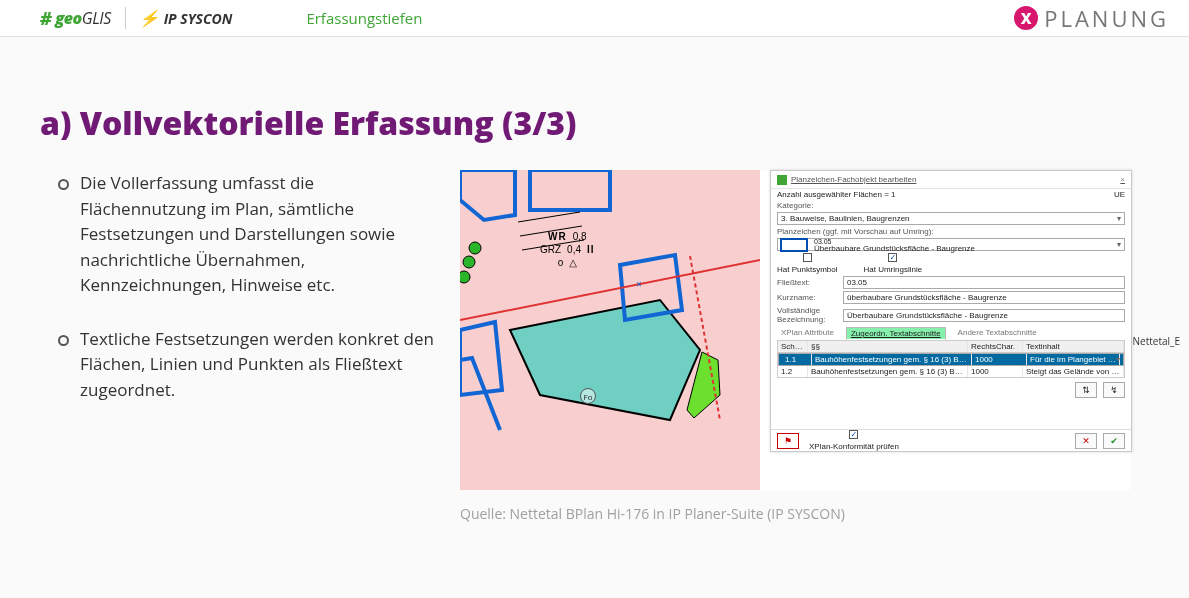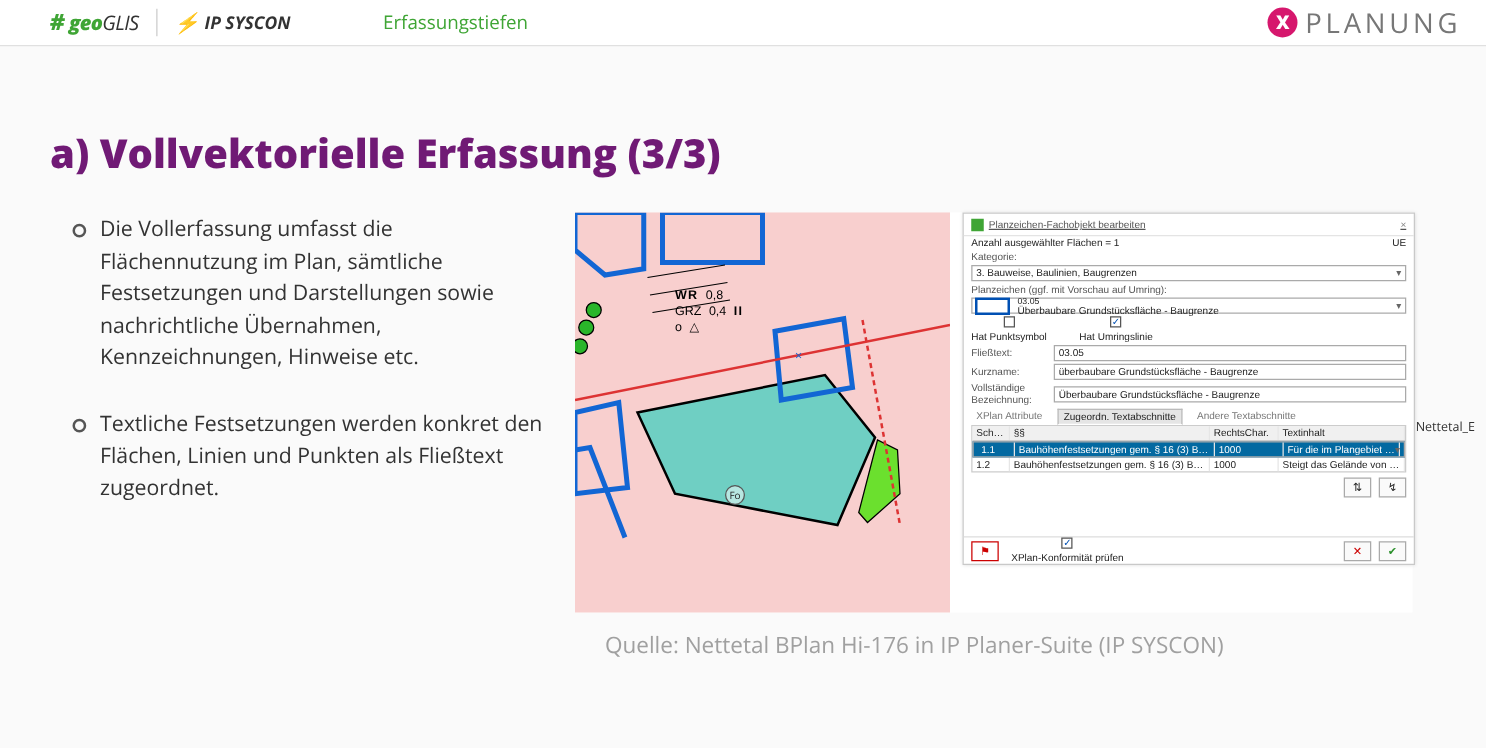--- a/index.html
+++ b/index.html
@@ -59,41 +59,41 @@
   .bullets li::before {
     content: ""; position: absolute; left: -22px; top: 9px;
     width: 7px; height: 7px; border: 2px solid #555; border-radius: 50%;
   }
   .figwrap { flex: 1; }
   .figbox {
     width: 670px; height: 320px;
     position: relative;
     background: #fff;
   }
-  .caption { margin-top: 14px; color: #a0a0a0; font-size: 18px; margin-left: 24px; }
+  .caption { margin-top: 14px; color: #a0a0a0; font-size: 14px; }
 
   
   .map {
     position: absolute; left: 0; top: 0; width: 300px; height: 320px;
     background: #f8cfce;
     overflow: hidden;
   }
   .map svg { width: 100%; height: 100%; }
   .maplabel {
     position: absolute; right: -50px; top: 164px;
     font-size: 10px; color: #333;
     text-shadow: 0 0 2px #fff;
   }
   .mapbox {
     position: absolute; left: 80px; top: 60px;
     font-size: 10px; line-height: 13px;
     font-family: Arial, sans-serif;
     color:#000;
   }
-  .mapbox .row { display:flex; gap:6px; }
+  .mapbox .row { display:flex; gap:6px;justify-content:center; }
   .mapbox .w  { font-weight:700; letter-spacing:1px;}
   .fo {
     position: absolute; left: 120px; top: 218px;
     width: 14px; height: 14px; border-radius: 50%;
     background: rgba(255,255,255,0.5); border:1px solid #555;
     font-size: 8px; display:flex; align-items:center; justify-content:center;
   }
 
   
   .dlg {
@@ -125,21 +125,21 @@
   .sel { position:relative; }
   .sel::after { content:"▾"; position:absolute; right:3px; color:#666; }
   .swatch {
     width: 28px; height: 14px; border:2px solid #0050b3;
     background:#fff; margin-right:6px;
   }
   .cb { display:inline-flex; align-items:center; gap:3px;flex-direction:column; }
   .cb .box { width:9px; height:9px; border:1px solid #555; display:inline-flex; align-items:center; justify-content:center; font-size:8px; color:#0050b3;}
   .tabs { display:flex; gap:8px; padding: 2px 6px 0 6px; font-size:8px;}
   .tab { padding: 1px 4px; }
-  .tab.active { border:1px solid #bbb; border-bottom-color:#fff; background:#e5e5e5;}
+  .tab.active { border:1px solid #bbb; border-bottom-color:#fff; background:#86efac;text-decoration:underline;}
   .tab.inactive { color:#777; }
   .tbl { border:1px solid #ccc; margin: 0 6px; }
   .tbl .hd, .tbl .tr { display:flex; }
   .tbl .hd { background:#f0f0f0; border-bottom:1px solid #ccc;}
   .tbl .td { padding:1px 3px; border-right:1px solid #e6e6e6; overflow:hidden; white-space:nowrap; text-overflow:ellipsis;}
   .c-k { width:30px;} .c-p { width:160px;} .c-r { width:55px;} .c-t { flex:1;}
   .tbl .tr.sel { background:#0369a1; color:#fff;}
   .dlg-foot {
     margin-top:auto; height:22px;
     display:flex; align-items:center; justify-content:space-between;

